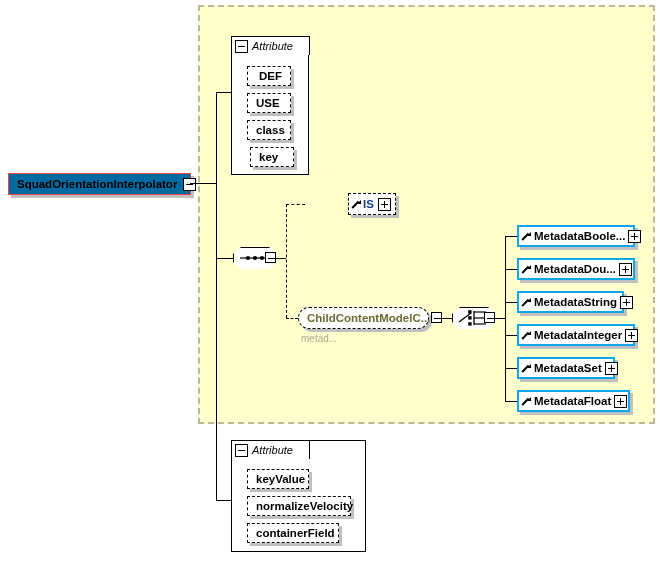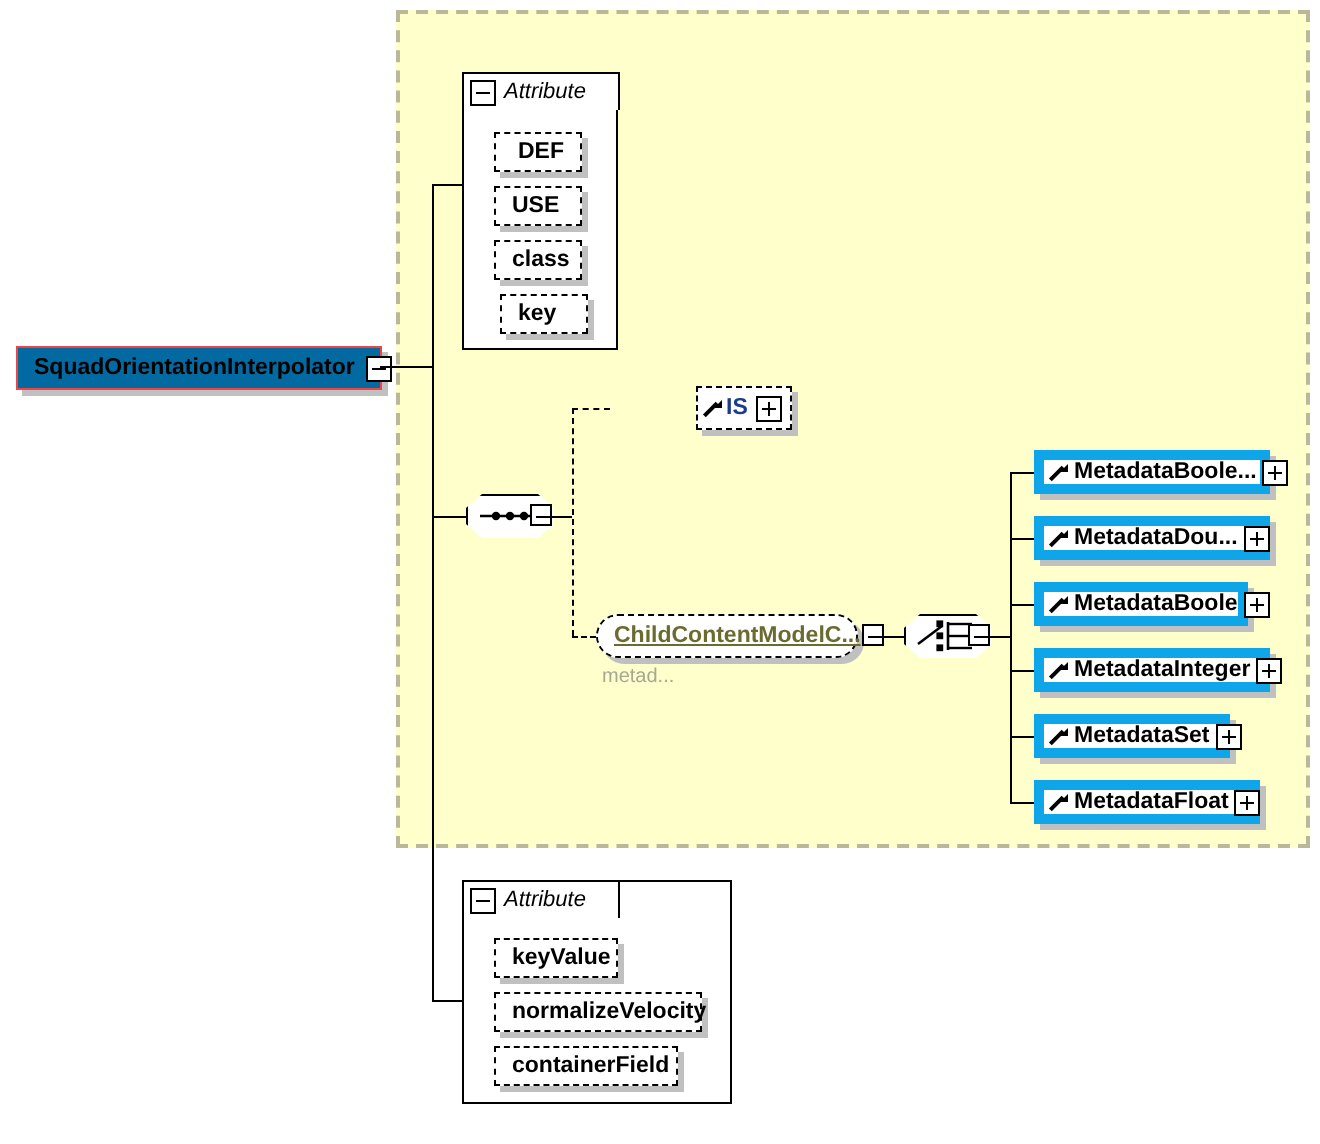--- a/index.html
+++ b/index.html
@@ -27,21 +27,21 @@
 
   
   .ln{background:#000;}
   .ln-h{height:1px;}
   .ln-v{width:1px;}
   .dln-v{border-left:1px dashed #000;width:0;}
   .dln-h{border-top:1px dashed #000;height:0;}
 
   
   .ebox{
-    background:#ffffff;border:5px solid #0ea5e9;
+    background:#ffffff;border:2px solid #0ea5e9;
     box-shadow:3px 3px 0 0 #c0c0c0;
     display:flex;align-items:center;
     height:22px;
     font-size:11.5px;font-weight:bold;color:#000;
     white-space:nowrap;
   }
   .ebox .lbl{padding:0 5px;}
 
   
   .ebox.optional{border:1px dashed #000;}
@@ -119,21 +119,21 @@
   
   .rootbox{
     background:#0369a1;border:1px solid #ef4444;box-shadow:3px 3px 0 0 #c0c0c0;
     display:flex;align-items:center;height:22px;
     font-size:11.5px;font-weight:bold;white-space:nowrap;
   }
   .rootbox .lbl{padding:0 6px 0 8px;}
 
   
   .is-lbl{color:#1a3c8c;}
-  .ccm-lbl{color:#6b6b30;font-weight:bold;text-decoration:underline;}
+  .ccm-lbl{color:#6b6b30;font-weight:bold;}
 </style>
 </head>
 <body>
 
 <div id="canvas">
 
   <div class="abs ext-region"></div>
 
   <div class="abs rootbox" style="left:8px;top:173px;width:183px;">
     <span class="lbl">SquadOrientationInterpolator</span>
@@ -226,21 +226,21 @@
   <div class="abs ln ln-h" style="left:505px;top:269px;width:12px;"></div>
   <div class="ebox abs" style="left:517px;top:258px;width:118px;">
     <span class="refarrow"></span>
     <span class="lbl" style="padding:0 3px;">MetadataDou...</span>
     <span class="pm plus" style="margin-left:auto;margin-right:4px;"></span>
   </div>
 
   <div class="abs ln ln-h" style="left:505px;top:302px;width:12px;"></div>
   <div class="ebox abs" style="left:517px;top:291px;width:107px;">
     <span class="refarrow"></span>
-    <span class="lbl" style="padding:0 3px;">MetadataBoole</span>
+    <span class="lbl" style="padding:0 3px;">MetadataString</span>
     <span class="pm plus" style="margin-left:auto;margin-right:4px;"></span>
   </div>
 
   <div class="abs ln ln-h" style="left:505px;top:335px;width:12px;"></div>
   <div class="ebox abs" style="left:517px;top:324px;width:118px;">
     <span class="refarrow"></span>
     <span class="lbl" style="padding:0 3px;">MetadataInteger</span>
     <span class="pm plus" style="margin-left:auto;margin-right:4px;"></span>
   </div>
 

